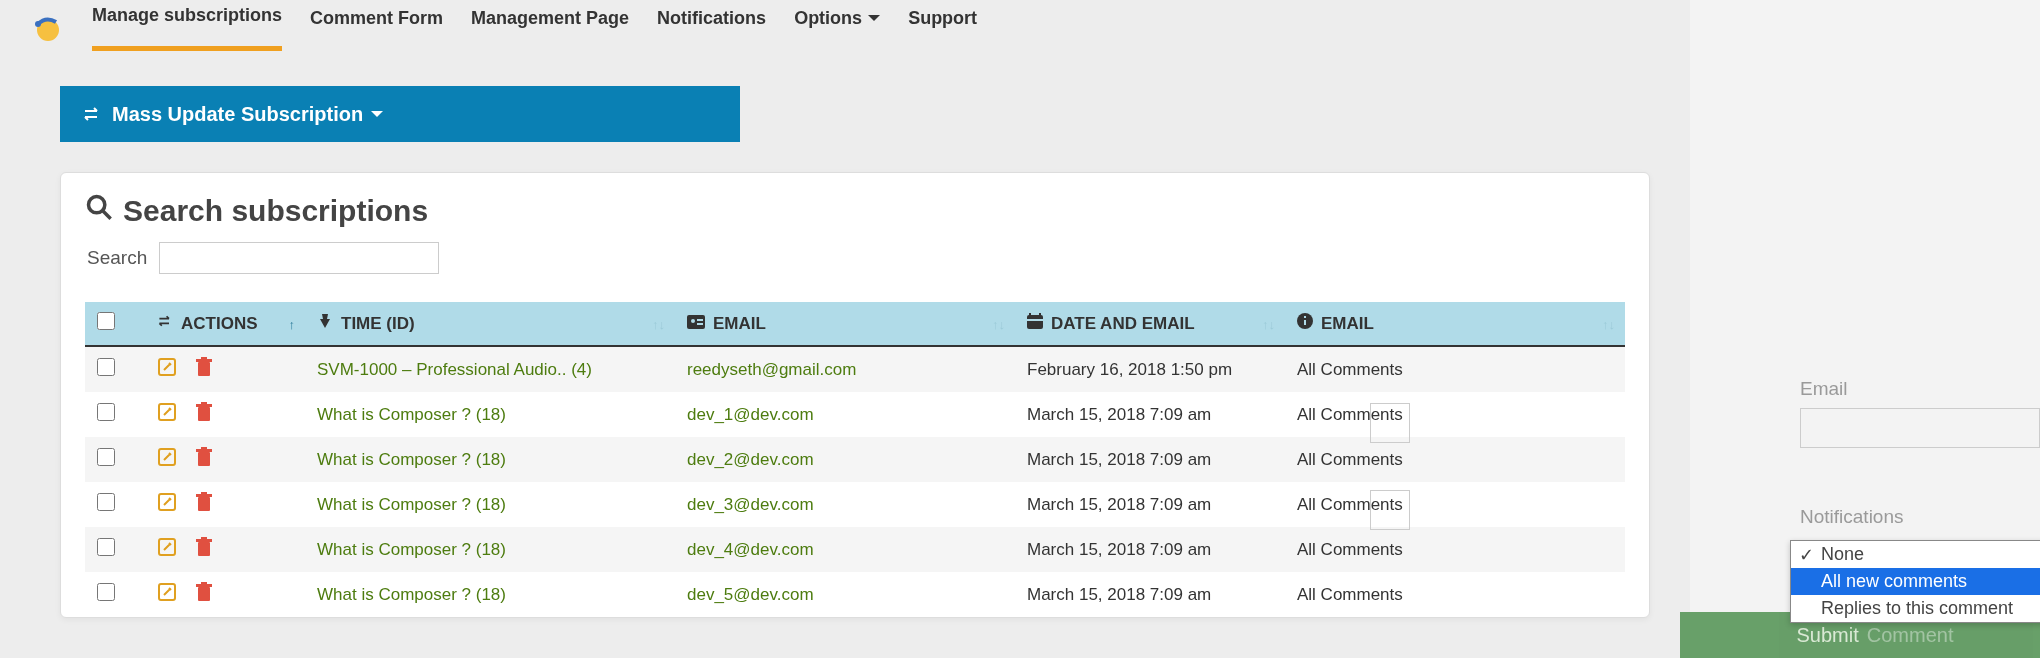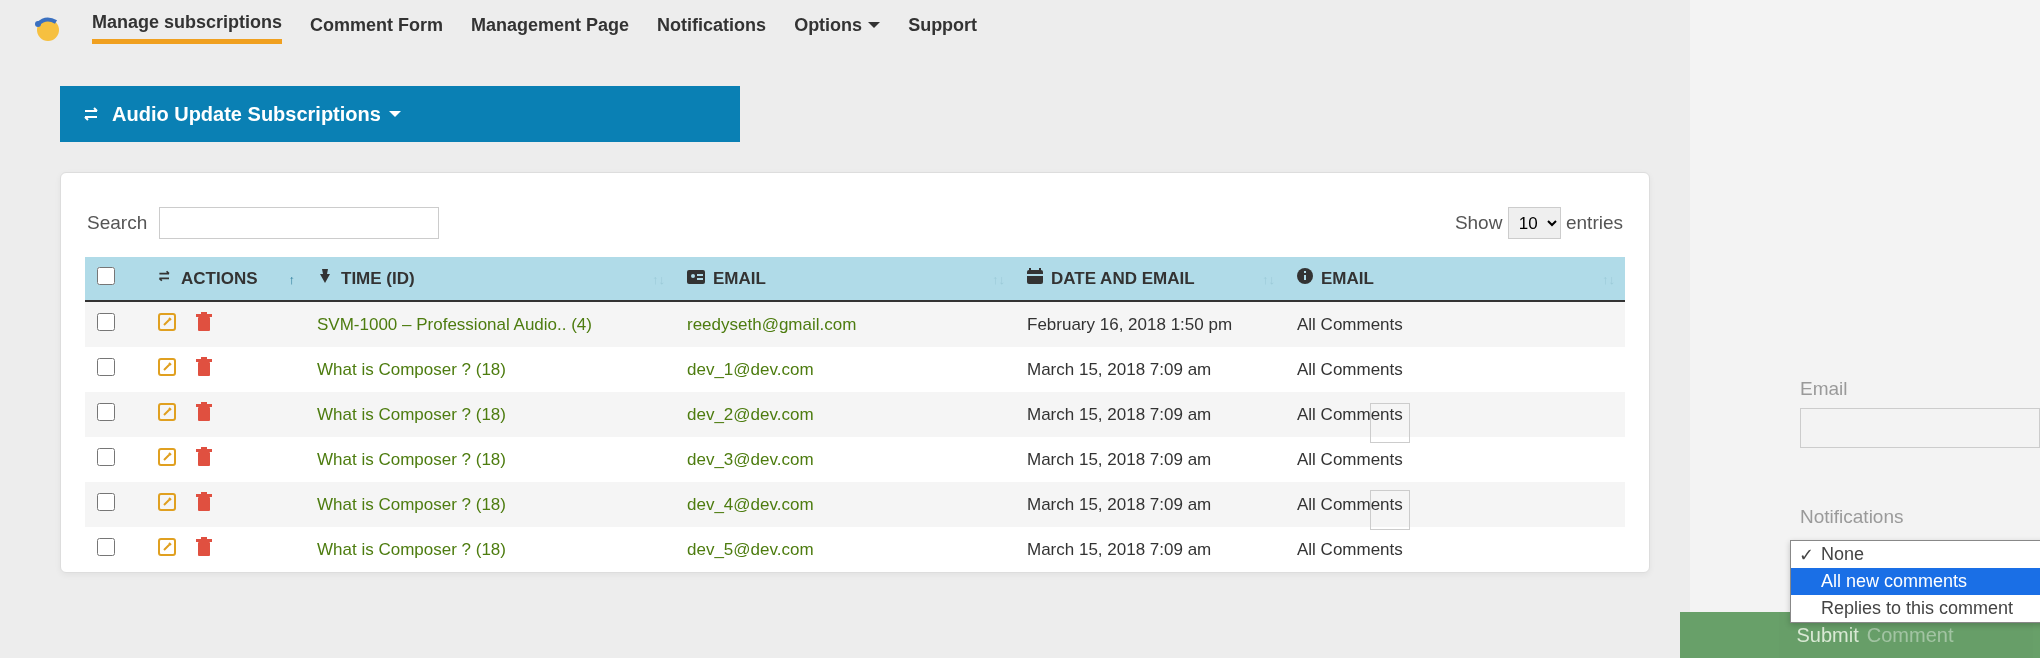--- a/index.html
+++ b/index.html
@@ -31,21 +31,21 @@
   }
   .topnav .icon-logo {
     width: 32px; height: 32px;
     position: relative;
   }
   .topnav .icon-logo svg { display:block; }
   .nav-item {
     font-weight: 600;
     color: #333;
     cursor: pointer;
-    padding-bottom: 6px;
+    padding-bottom: 20px;
     white-space: nowrap;
   }
   .nav-item.active {
     border-bottom: 5px solid #f0a020;
   }
   .caret-down::after {
     content: "";
     display: inline-block;
     margin-left: 6px;
     border: 6px solid transparent;
@@ -94,21 +94,21 @@
     font-weight: 700;
     color: #444;
     display: flex;
     align-items: center;
     gap: 10px;
   }
   .controls {
     display: flex;
     justify-content: space-between;
     align-items: flex-start;
-    padding: 14px 2px 18px 2px;
+    padding: 14px 2px 28px 2px;
     font-size: 19px;
     color: #555;
   }
   .controls .left {
     display: flex; align-items: center; gap: 12px;
   }
   .controls input[type="text"] {
     border: 1px solid #ccc;
     height: 32px;
     width: 280px;
@@ -259,38 +259,40 @@
     <span class="nav-item">Support</span>
   </div>
 
   <div class="action-row">
     <div class="big-btn">
       <span class="btn-icon">
         <svg width="20" height="20" viewBox="0 0 20 20" fill="none" stroke="#fff" stroke-width="2">
           <path d="M3 7 H15 M15 7 L12 4 M3 13 H15 M3 13 L6 16"></path>
         </svg>
       </span>
-      <span>Audio Update Subscriptions</span>
+      <span>Mass Update Subscription</span>
       <span class="btn-caret"></span>
     </div>
   </div>
 
   <div class="card">
+    <h2>
+      <span>
+        <svg width="28" height="28" viewBox="0 0 24 24" fill="none" stroke="#444" stroke-width="3">
+          <circle cx="10" cy="10" r="7"></circle>
+            <path d="M15 15 L22 22"></path>
+        </svg>
+      </span>
+      <span>Search subscriptions</span>
+    </h2>
 
     <div class="controls">
       <div class="left">
         <span>Search</span>
         <input type="text" style="">
-      </div>
-      <div class="right">
-        <span>Show</span>
-        <select>
-          <option>10</option>
-        </select>
-        <span>entries</span>
       </div>
     </div>
 
     <table class="data">
       <colgroup>
         <col style="width:60px">
           <col style="width:160px">
           <col style="width:370px">
         <col style="width:340px">
           <col style="width:270px">

